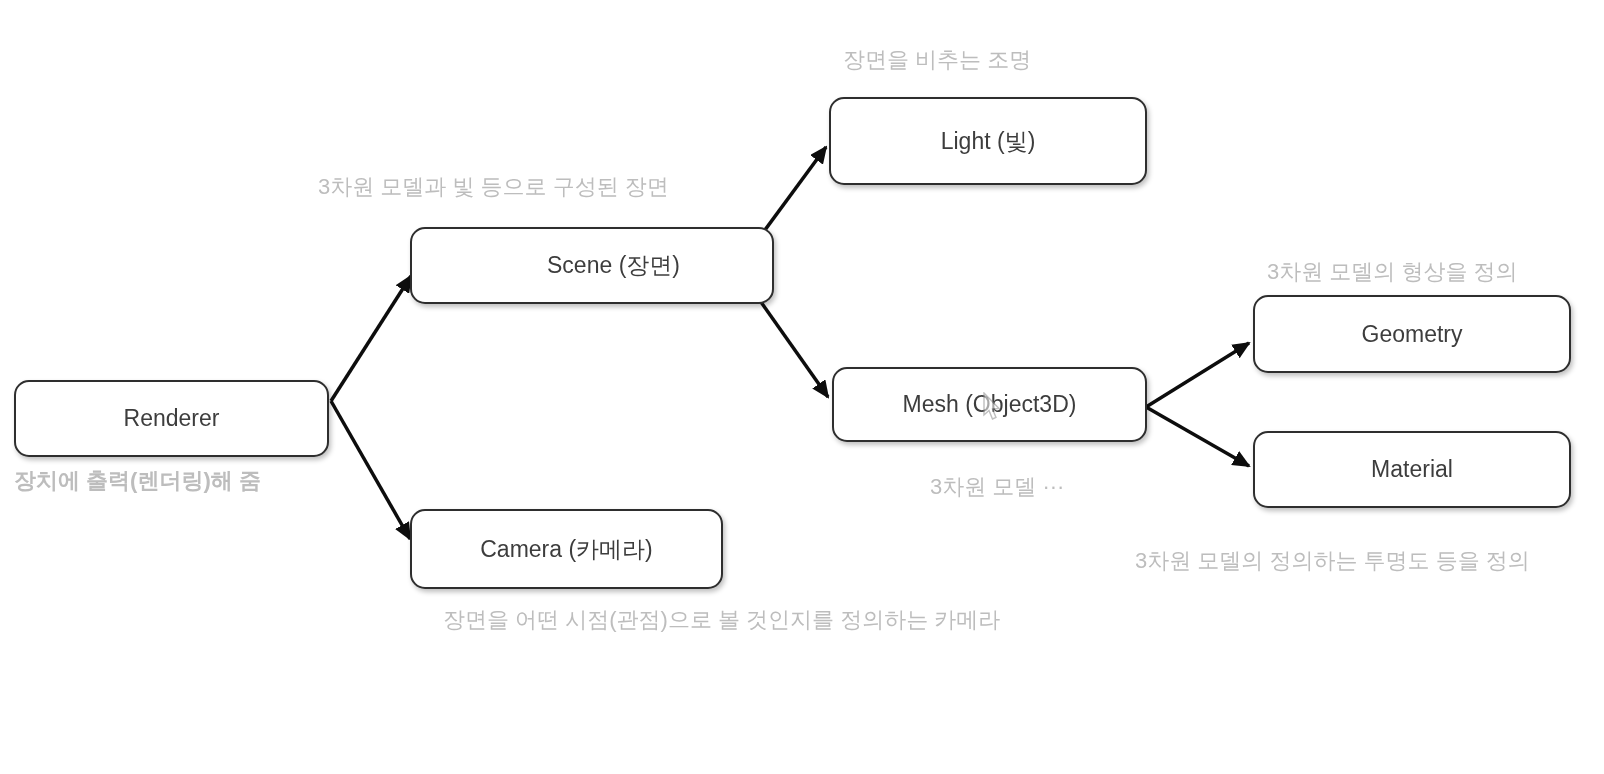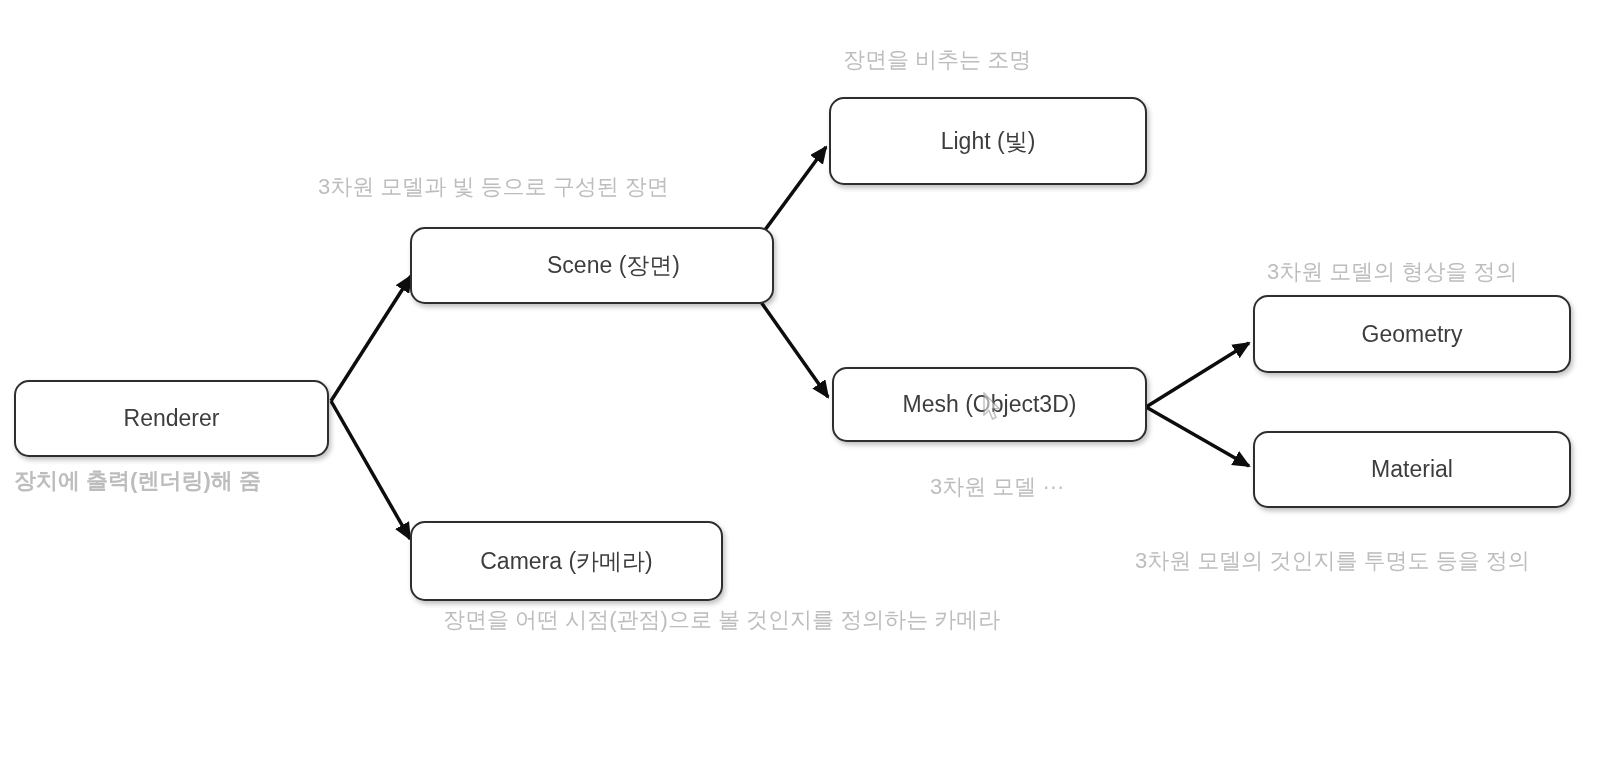--- a/index.html
+++ b/index.html
@@ -66,21 +66,21 @@
     <line x1="737" y1="268" x2="826" y2="147" stroke="#0d0d0d" stroke-width="3.5" marker-end="url(#ah)"></line>
     <line x1="737" y1="268" x2="828" y2="397" stroke="#0d0d0d" stroke-width="3.5" marker-end="url(#ah)"></line>
     <line x1="1146" y1="407" x2="1249" y2="343" stroke="#0d0d0d" stroke-width="3.5" marker-end="url(#ah)"></line>
     <line x1="1146" y1="407" x2="1249" y2="466" stroke="#0d0d0d" stroke-width="3.5" marker-end="url(#ah)"></line>
   </svg>
 
   <div class="node" style="left:14px;  top:360px; width:311px; height:73px;margin-top:20px;">Renderer</div>
 
   <div class="node" style="left:410px; top:227px; width:317px; height:73px;padding-left:43px;">Scene (장면)</div>
 
-  <div class="node" style="left:410px; top:521px; width:309px; height:76px;">Camera (카메라)</div>
+  <div class="node" style="left:410px; top:509px; width:309px; height:76px;">Camera (카메라)</div>
 
   <div class="node" style="left:829px; top:97px;  width:314px; height:84px;">Light (빛)</div>
 
   <div class="node" style="left:832px; top:367px; width:311px; height:71px;">Mesh (Object3D)</div>
 
   <div class="node" style="left:1253px; top:295px; width:314px; height:74px;">Geometry</div>
 
   <div class="node" style="left:1253px; top:431px; width:314px; height:73px;">Material</div>
 
   <div class="note" style="left:843px;  top:45px;">장면을 비추는 조명</div>
@@ -88,19 +88,19 @@
   <div class="note" style="left:318px;  top:172px;text-align:center;">3차원 모델과 빛 등으로 구성된 장면</div>
 
   <div class="note" style="left:14px;   top:466px;font-weight:bold;">장치에 출력(렌더링)해 줌</div>
 
   <div class="note" style="left:443px;  top:605px;">장면을 어떤 시점(관점)으로 볼 것인지를 정의하는 카메라</div>
 
   <div class="note" style="left:930px;  top:472px;">3차원 모델 ···</div>
 
   <div class="note" style="left:1267px; top:245px;margin-top:12px;">3차원 모델의 형상을 정의</div>
 
-  <div class="note" style="left:1135px; top:546px;">3차원 모델의 것인지를 투명도 등을 정의</div>
+  <div class="note" style="left:1135px; top:546px;">3차원 모델의 정의하는 투명도 등을 정의</div>
 
   <svg id="cursor" width="20" height="30" viewBox="0 0 20 30">
     <path d="M2,1 L2,23 L7,18.5 L10.5,27 L14,25.5 L10.5,17 L17,16.5 Z" fill="#ffffff" stroke="#8a8a8a" stroke-width="1.4"></path>
   </svg>
 
 </div>
 
 </body></html>

